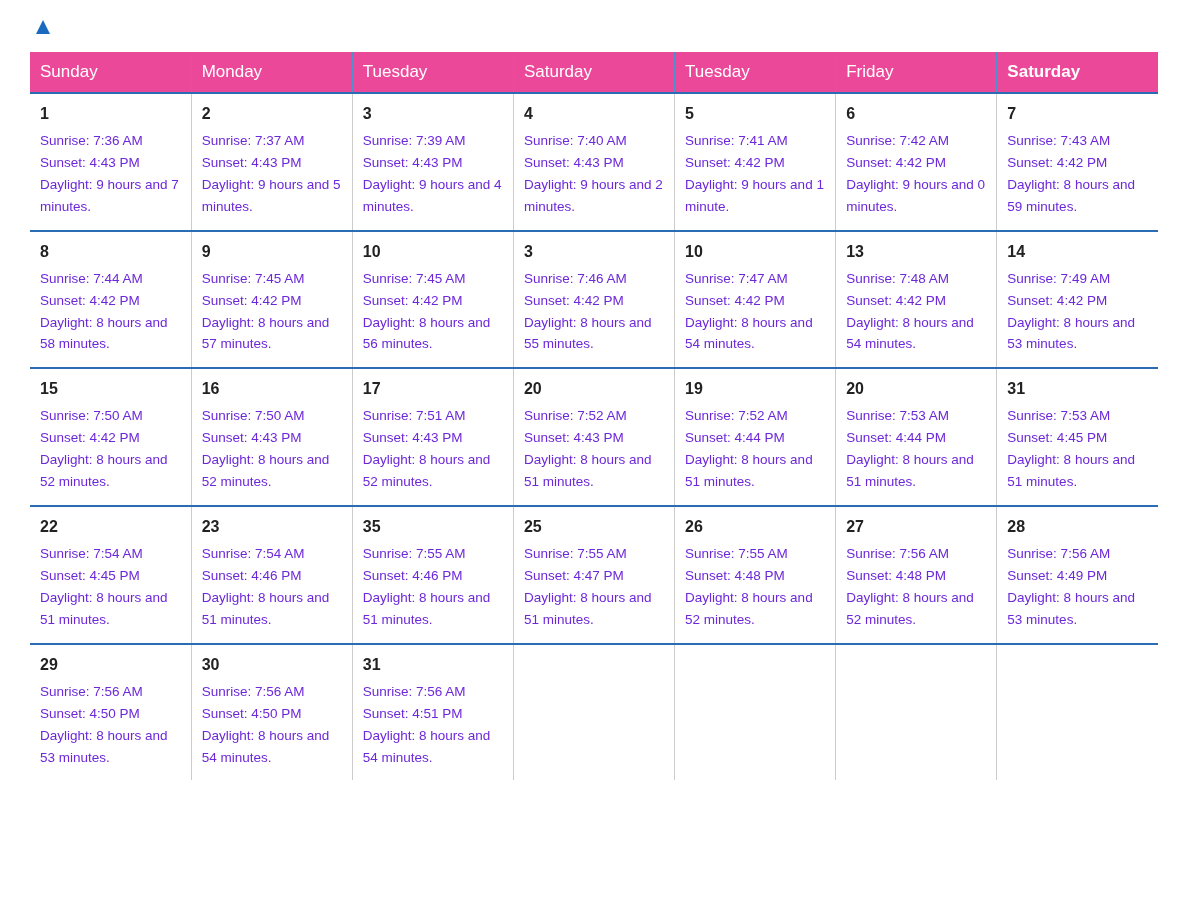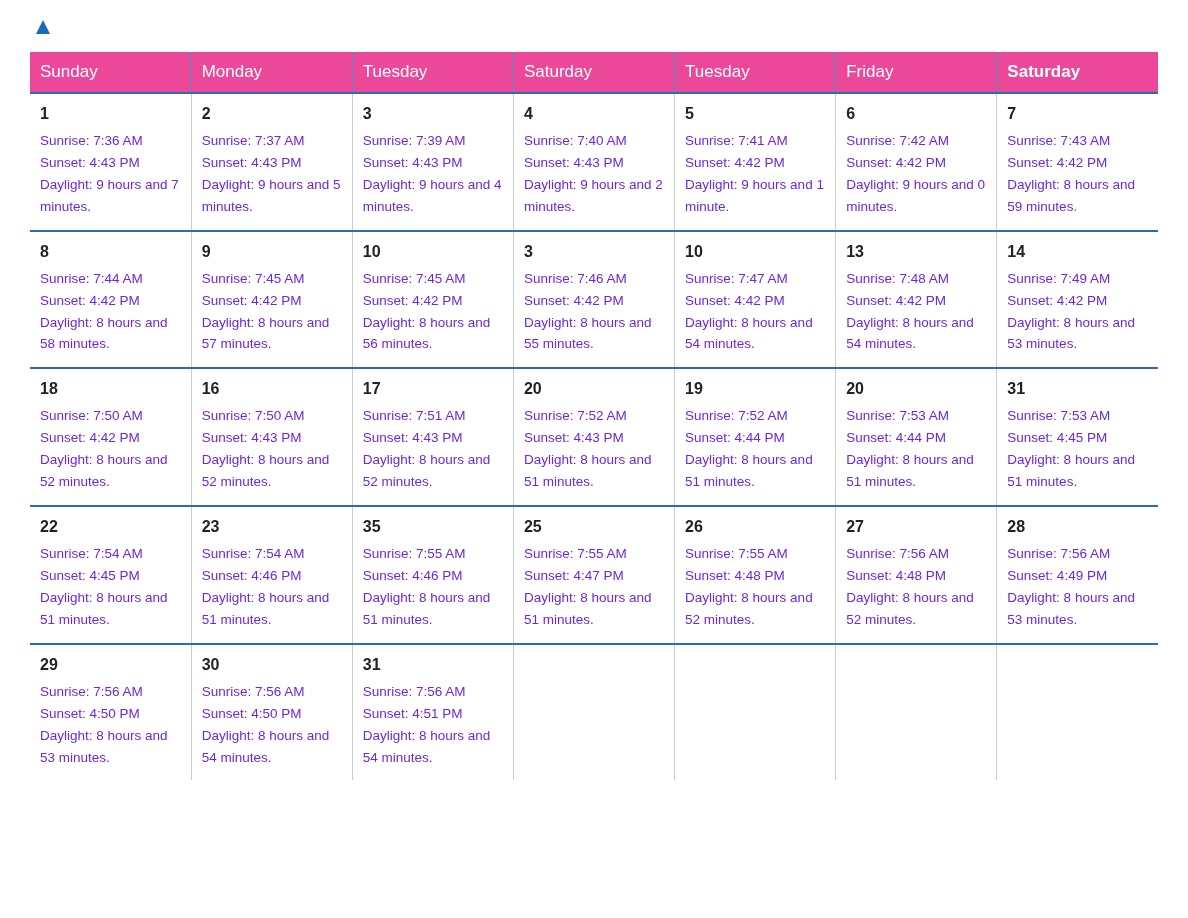--- a/index.html
+++ b/index.html
@@ -189,21 +189,21 @@
         <span class="day-num">13</span>
         <span class="day-info">Sunrise: 7:48 AM<br>Sunset: 4:42 PM<br>Daylight: 8 hours and 54 minutes.</span>
       </td>
         <td>
         <span class="day-num">14</span>
         <span class="day-info">Sunrise: 7:49 AM<br>Sunset: 4:42 PM<br>Daylight: 8 hours and 53 minutes.</span>
       </td>
       </tr>
       <tr>
         <td>
-        <span class="day-num">18</span>
+        <span class="day-num">15</span>
         <span class="day-info">Sunrise: 7:50 AM<br>Sunset: 4:42 PM<br>Daylight: 8 hours and 52 minutes.</span>
       </td>
         <td>
         <span class="day-num">16</span>
         <span class="day-info">Sunrise: 7:50 AM<br>Sunset: 4:43 PM<br>Daylight: 8 hours and 52 minutes.</span>
       </td>
         <td>
         <span class="day-num">17</span>
         <span class="day-info">Sunrise: 7:51 AM<br>Sunset: 4:43 PM<br>Daylight: 8 hours and 52 minutes.</span>
       </td>

